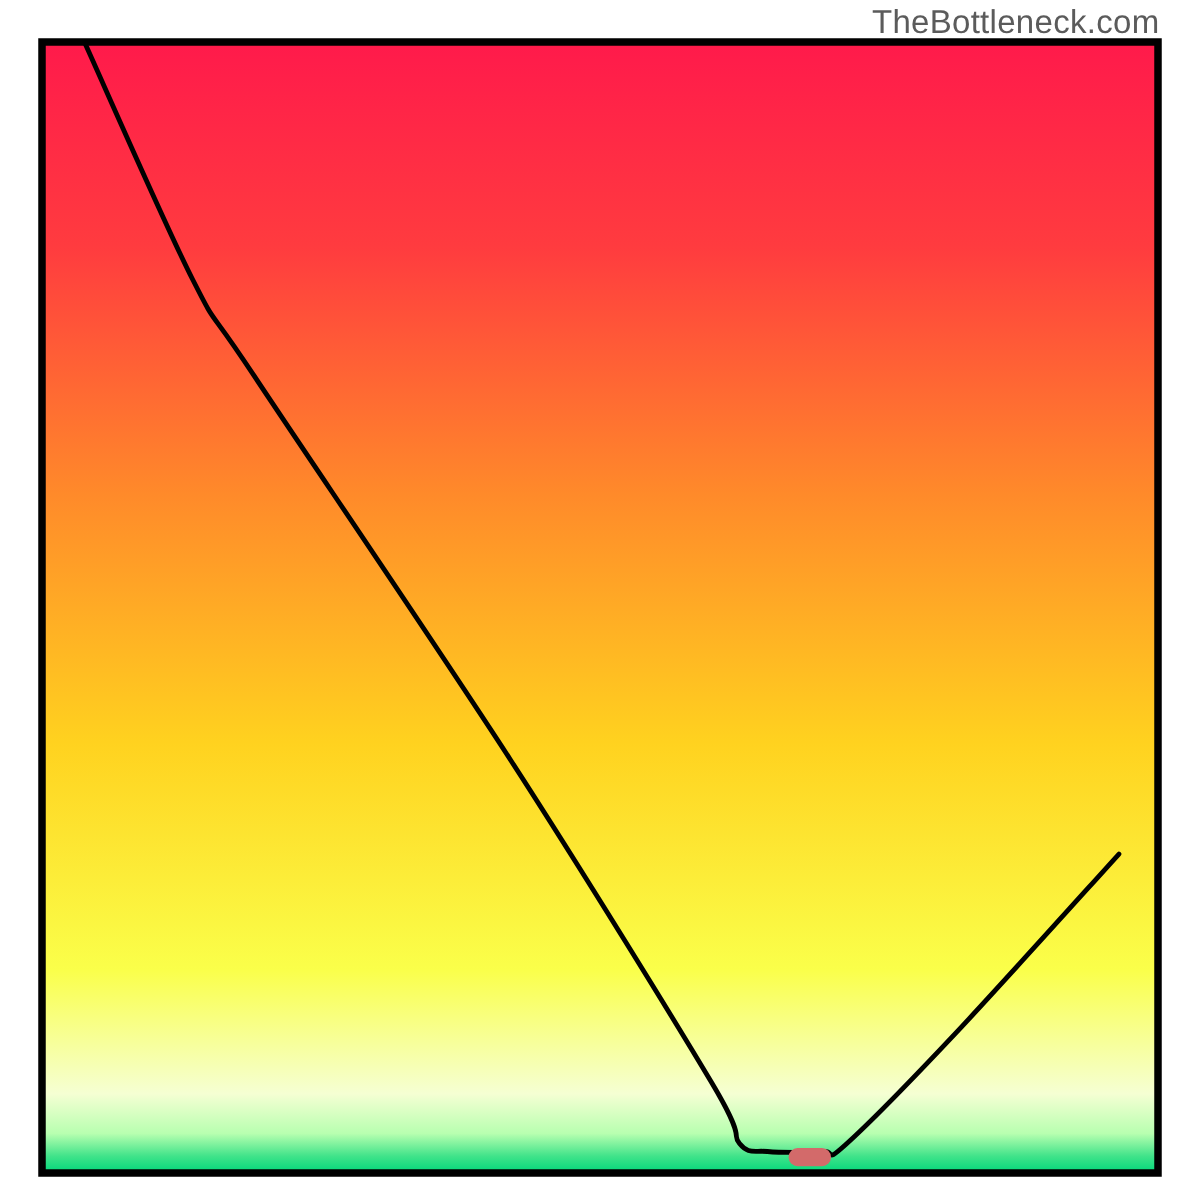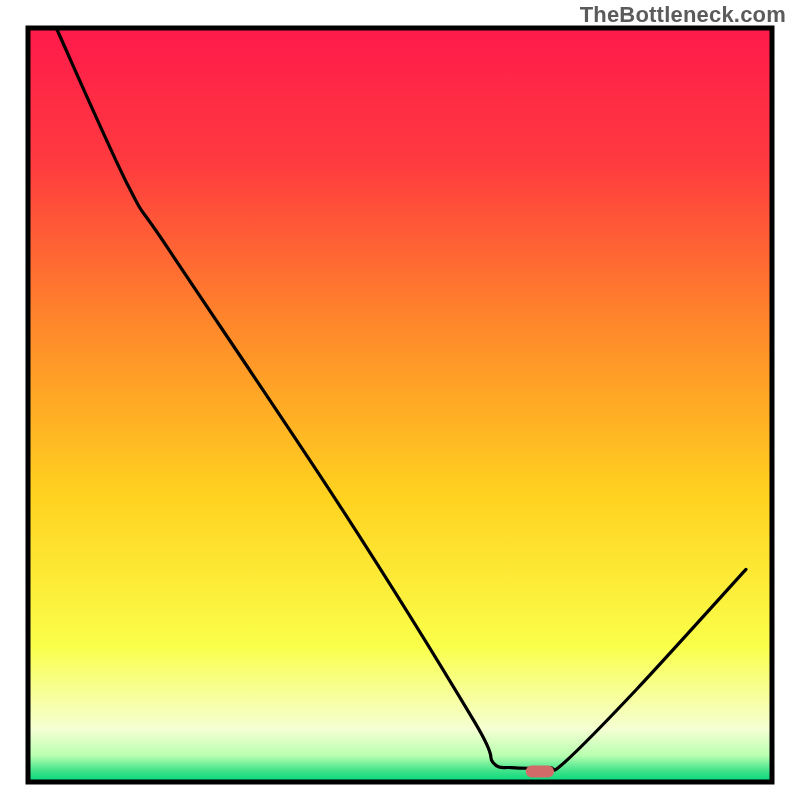--- a/index.html
+++ b/index.html
@@ -12,23 +12,23 @@
     font-family: Arial, Helvetica, sans-serif;
   }
   .frame {
     position: relative;
     width: 800px;
     height: 800px;
   }
   .watermark {
     position: absolute;
     top: 2px;
-    right: 14px;
+    right: 27px;
     font-size: 22px;
-    font-weight: 700;
+    font-weight: 400;
     color: #5b5b5b;
     letter-spacing: 0.2px;
   }
   svg { display: block; }
 </style>
 </head>
 <body>
 
 <div class="frame">
   <div class="watermark">TheBottleneck.com</div>

